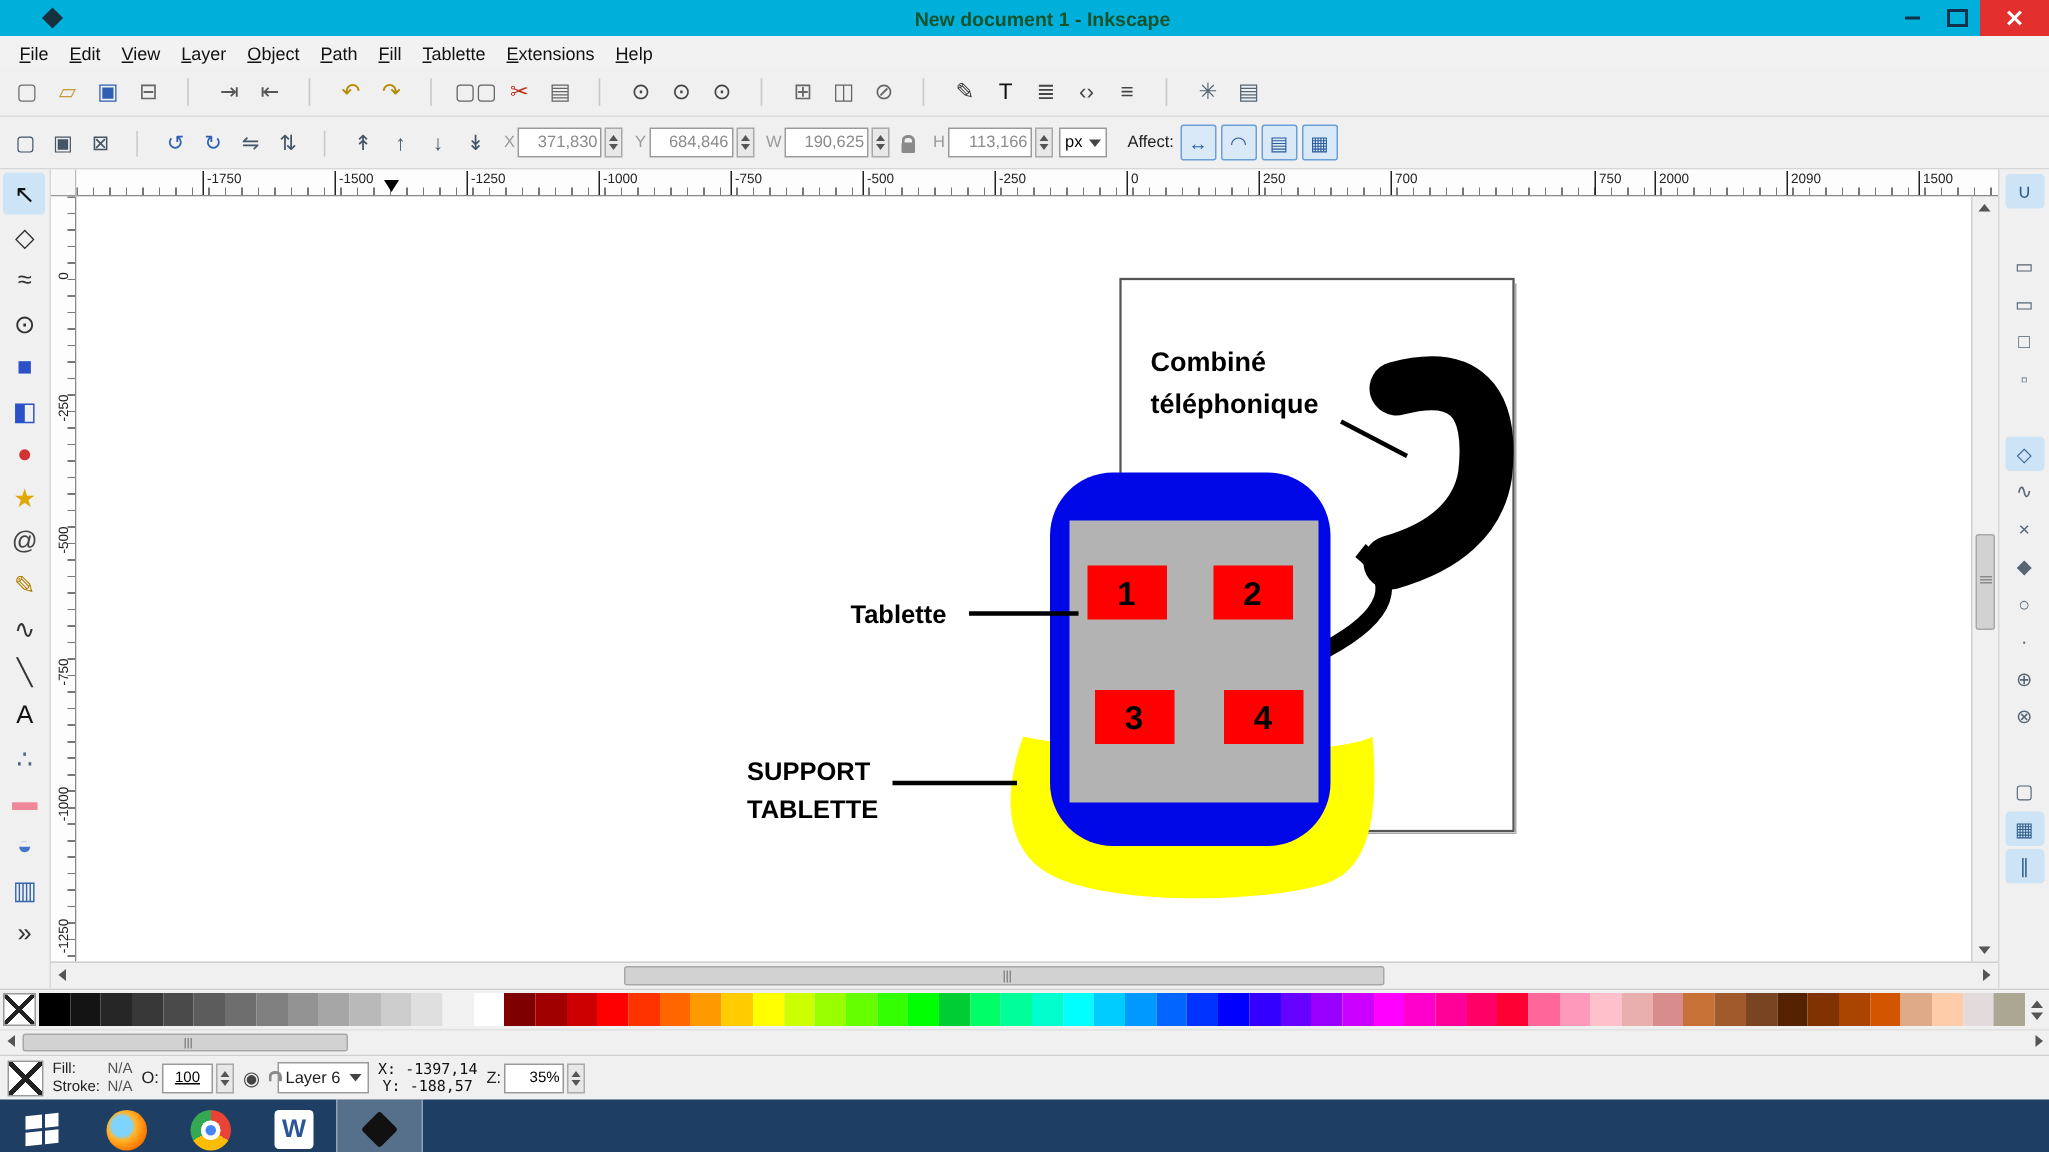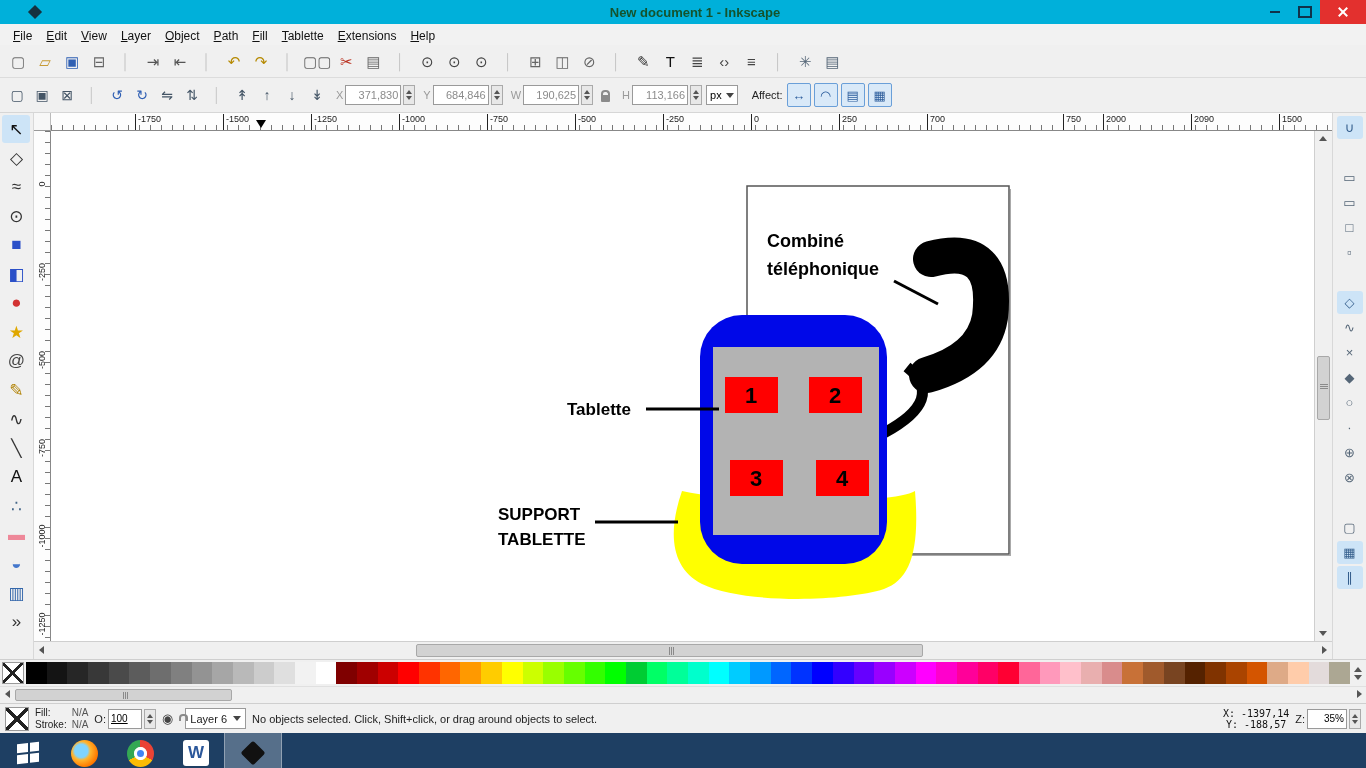--- a/index.html
+++ b/index.html
@@ -82,21 +82,21 @@
   .pthumb{position:absolute;left:15px;top:2px;bottom:2px;width:215px;background:#d2d2d2;border:1px solid #a8a8a8;border-radius:2px;}
   .pthumb::after{content:"";display:block;width:1px;height:7px;background:#8a8a8a;box-shadow:2px 0 #8a8a8a,4px 0 #8a8a8a;margin:2px auto 0;}
   .palette-scrollrow .scroll-btn{width:14px;height:14px;top:0;}
   
   .statusbar{height:29px;background:#f0f0f0;border-top:1px solid #cfcfcf;display:flex;align-items:center;gap:6px;padding:0 5px;font-size:11px;color:#222;}
   .fs-x{width:22px;height:22px;background:#fff;border:1px solid #999;
       background-image:linear-gradient(45deg,transparent 45%,#222 45% 55%,transparent 55%),linear-gradient(-45deg,transparent 45%,#222 45% 55%,transparent 55%);}
   .fs-grid{display:grid;grid-template-columns:auto auto;column-gap:5px;font-size:10px;line-height:12px;}
   .fs-grid .val{color:#555;}
   .opbox{display:flex;align-items:center;gap:2px;}
-  .opbox input{width:28px;height:16px;border:1px solid #999;font-size:10px;text-align:left;background:#fff;font-family:"Liberation Sans",sans-serif;text-decoration:underline;}
+  .opbox input{width:28px;height:16px;border:1px solid #999;font-size:10px;text-align:center;background:#fff;font-family:"Liberation Sans",sans-serif;text-decoration:underline;}
   .eye{font-size:13px;color:#444;}
   .lockbtn .padlock{margin:0;}
   .layerbox{display:flex;align-items:center;border:1px solid #9a9a9a;background:#fff;height:19px;padding:0 4px;gap:6px;font-size:11px;}
   .statusmsg{flex:1;white-space:nowrap;overflow:hidden;text-overflow:ellipsis;}
   .coords{font-family:"DejaVu Sans Mono",monospace;font-size:10px;line-height:11px;text-align:center;color:#111;}
   .zoombox{display:flex;align-items:center;gap:2px;}
   .zoombox input{width:34px;height:16px;border:1px solid #999;font-size:10px;text-align:right;background:#fff;font-family:"Liberation Sans",sans-serif;}
   
   .taskbar{height:40px;background:#1e3f63;display:flex;align-items:stretch;}
   .tk-app{width:56px;display:flex;align-items:center;justify-content:center;}
@@ -827,21 +827,20 @@
           <i class="up"></i>
           <i class="dn"></i>
         </span>
     </span>
     <span class="eye">◉</span>
     <span class="lockbtn"><span class="padlock"></span></span>
     <span class="layerbox">
       <span>Layer 6</span>
       <span class="caret"></span>
     </span>
-    <span class="statusmsg">No objects selected. Click, Shift+click, or drag around objects to select.</span>
     <span class="coords">
       <div><span>X:</span> <span>-1397,14</span></div>
       <div><span>Y:</span> <span>-188,57</span></div>
     </span>
     <span class="zoombox">
       <span>Z:</span>
       <input value="35%" style="">
       <span class="spin">
           <i class="up"></i>
           <i class="dn"></i>

